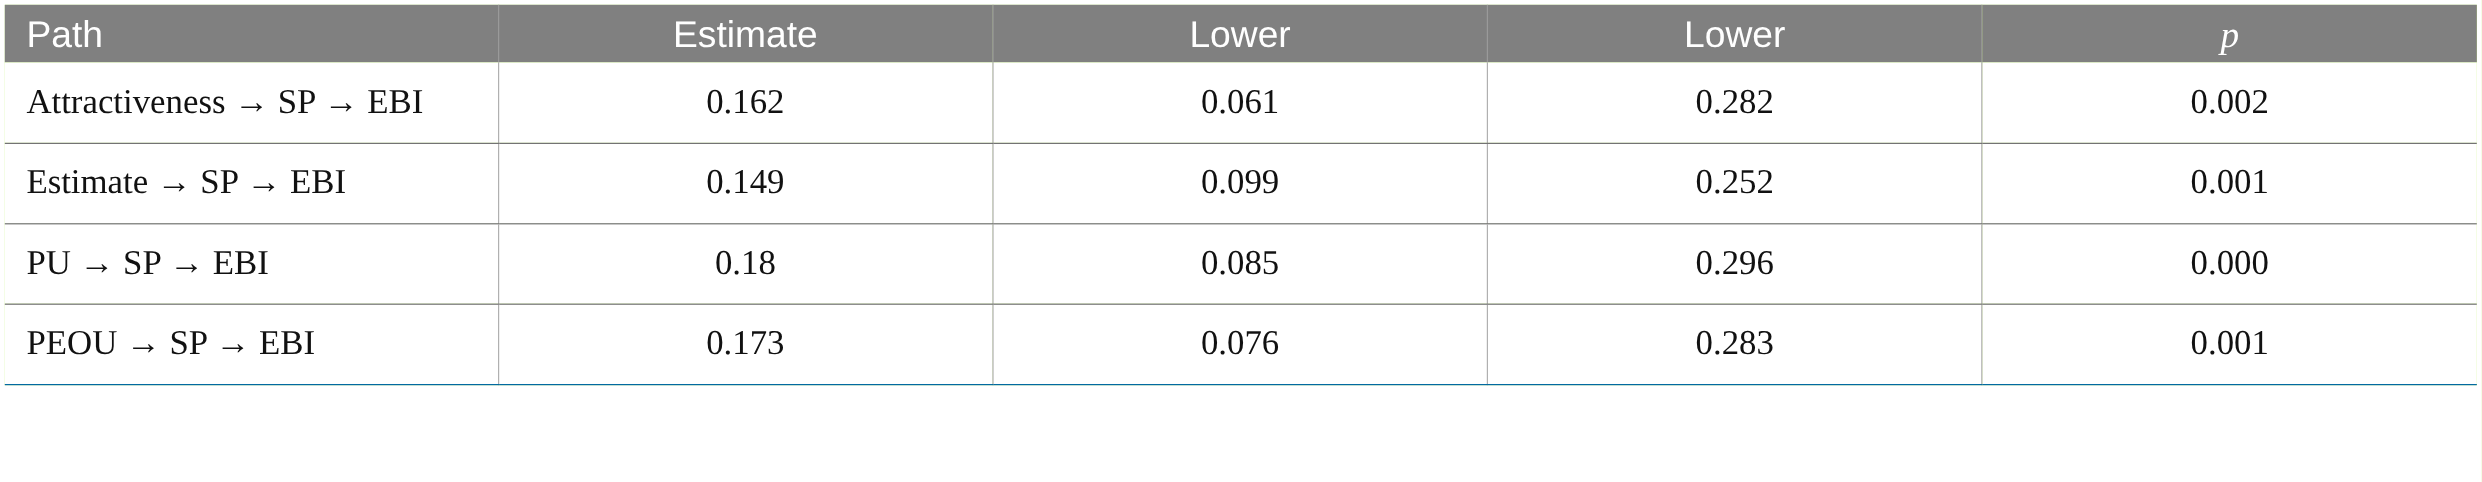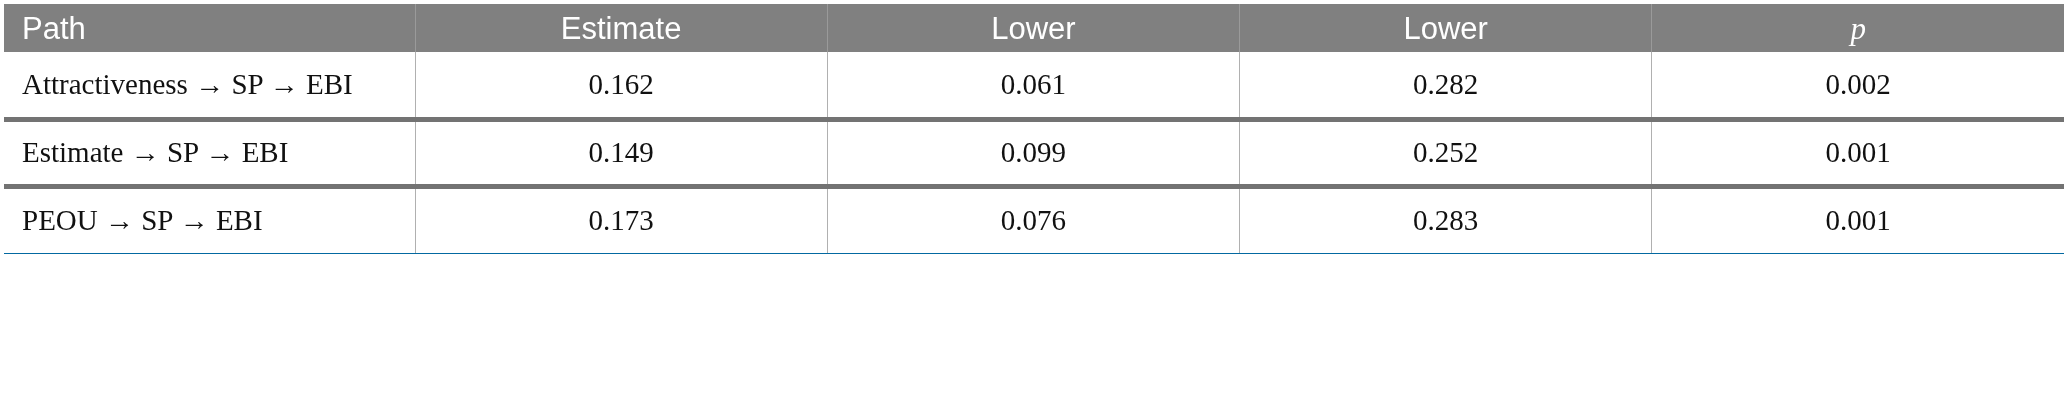--- a/index.html
+++ b/index.html
@@ -45,21 +45,21 @@
     border-right: none;
   }
 
   th.col-path { text-align: left; width: 411px; }
   th.col-num  { text-align: center; }
 
   table.results-table tbody td {
     height: 67px;
     font-size: 29px;
     color: #111111;
-    border-bottom: 5px solid #737373;
+    border-bottom: 1px solid #737373;
     border-right: 1px solid #b0b0b0;
     padding: 0 18px;
     box-sizing: border-box;
     vertical-align: middle;
     background: #ffffff;
   }
   table.results-table tbody td:last-child {
     border-right: none;
   }
   table.results-table tbody tr:last-child td {
@@ -102,20 +102,27 @@
         <td class="cell-num">0.002</td>
       </tr>
       <tr>
         <td class="cell-path">Estimate → SP → EBI</td>
         <td class="cell-num">0.149</td>
         <td class="cell-num">0.099</td>
         <td class="cell-num">0.252</td>
         <td class="cell-num">0.001</td>
       </tr>
       <tr>
+        <td class="cell-path">PU → SP → EBI</td>
+        <td class="cell-num">0.18</td>
+        <td class="cell-num">0.085</td>
+        <td class="cell-num">0.296</td>
+        <td class="cell-num">0.000</td>
+      </tr>
+      <tr>
         <td class="cell-path">PEOU → SP → EBI</td>
         <td class="cell-num">0.173</td>
         <td class="cell-num">0.076</td>
         <td class="cell-num">0.283</td>
         <td class="cell-num">0.001</td>
       </tr>
     </tbody>
   </table>
 </div>
 

